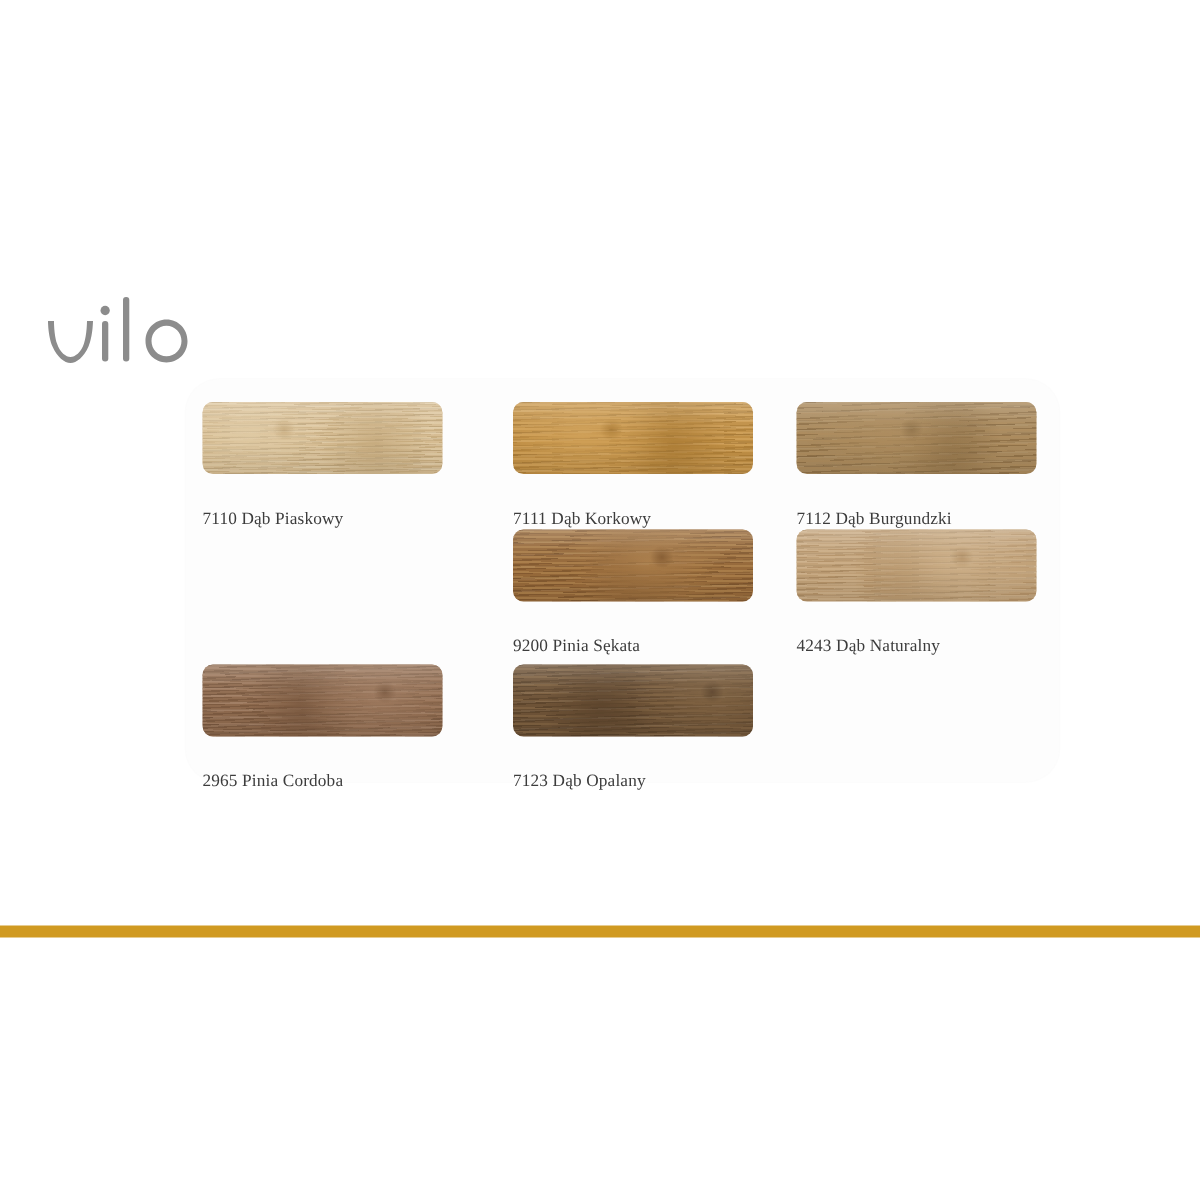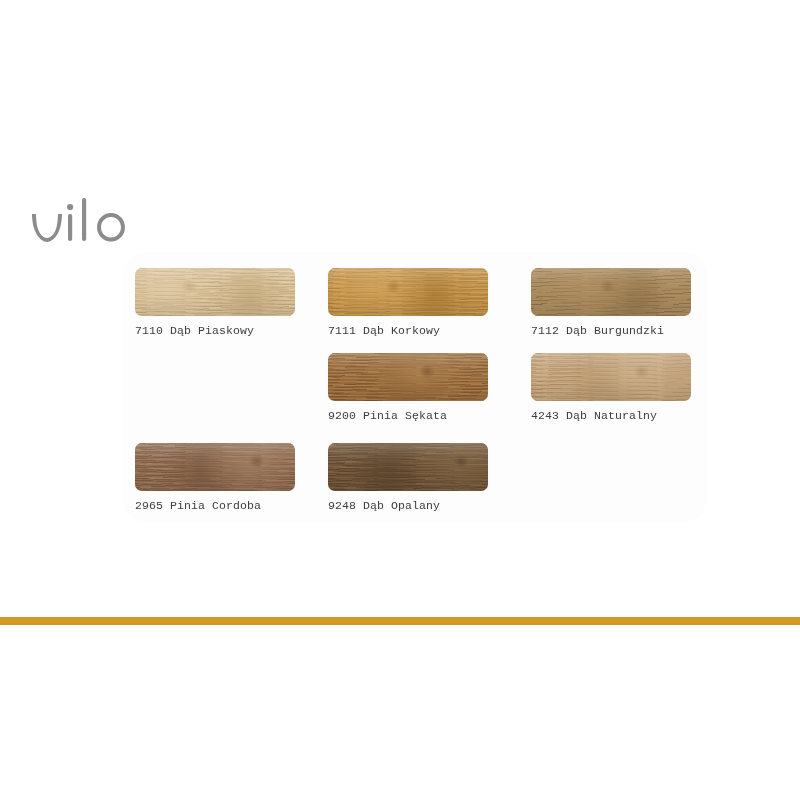--- a/index.html
+++ b/index.html
@@ -44,21 +44,21 @@
     top: 0;
     width: 100%;
     height: 100%;
   }
 
   .swatch-cell {
     position: absolute;
     width: 160px;
   }
   .swatch-cell.col-0 { left: 11px; }
-  .swatch-cell.col-1 { left: 204px; }
+  .swatch-cell.col-1 { left: 218px; }
   .swatch-cell.col-2 { left: 407px; }
   .swatch-cell.row-0 { top: 15px; }
   .swatch-cell.row-1 { top: 100px; }
   .swatch-cell.row-2 { top: 190px; }
 
   .swatch-chip {
     width: 160px;
     height: 48px;
     border-radius: 7px;
     position: relative;
@@ -72,24 +72,24 @@
   .swatch-chip .sheen {
     position: absolute;
     inset: 0;
     background: linear-gradient(180deg,
        rgba(255,255,255,0.20) 0%,
        rgba(255,255,255,0.05) 28%,
        rgba(0,0,0,0.00) 55%,
        rgba(0,0,0,0.07) 100%);
   }
   .swatch-label {
-    margin-top: 8px;
+    margin-top: 24px;
     font-size: 11.5px;
     color: #3c3c3c;
-    font-family: Liberation Mono, monospace;
+    font-family: Liberation Serif, serif;
     white-space: nowrap;
     letter-spacing: 0.1px;
   }
 
   
   .swatch-chip.is-white {
     background-color: #f2f2f2;
     box-shadow: inset 0 0 0 1px rgba(0,0,0,0.012);
   }
   .swatch-chip.is-white .sheen {
@@ -180,18 +180,18 @@
           <div class="sheen"></div>
         </div>
         <div class="swatch-label">2965 Pinia Cordoba</div>
       </div>
       <div class="swatch-cell col-1 row-2">
         <div class="swatch-chip" style="background-color: rgb(110, 83, 55);">
           <div class="grain" style="background: radial-gradient(7% 22% at 83% 38%, rgb(83, 60, 39) 0%, transparent 70%), radial-gradient(55% 120% at 83% 45%, rgb(138, 108, 73) 0%, transparent 62%), radial-gradient(40% 150% at 37% 58%, rgb(83, 60, 39) 0%, transparent 58%), repeating-linear-gradient(181deg, rgb(138, 108, 73) 0px, rgb(138, 108, 73) 1.2px, transparent 1.2px, transparent 5.2px), repeating-linear-gradient(177deg, rgb(83, 60, 39) 0px, rgb(83, 60, 39) 1px, transparent 1px, transparent 2.9px); opacity: 0.55;"></div>
           <div class="grain" style="background: repeating-linear-gradient(178.5deg, rgba(0, 0, 0, 0.1) 0px, rgba(0, 0, 0, 0.1) 0.8px, rgba(255, 255, 255, 0.1) 0.8px, rgba(255, 255, 255, 0.1) 1.7px, transparent 1.7px, transparent 6px); opacity: 0.5;"></div>
           <div class="sheen"></div>
         </div>
-        <div class="swatch-label">9248 Dąb Opalany</div>
+        <div class="swatch-label">7123 Dąb Opalany</div>
       </div>
     </div>
 </div>
 
 <div id="gold-divider" style="background: rgb(208, 154, 34);"></div>
 
 </body></html>

